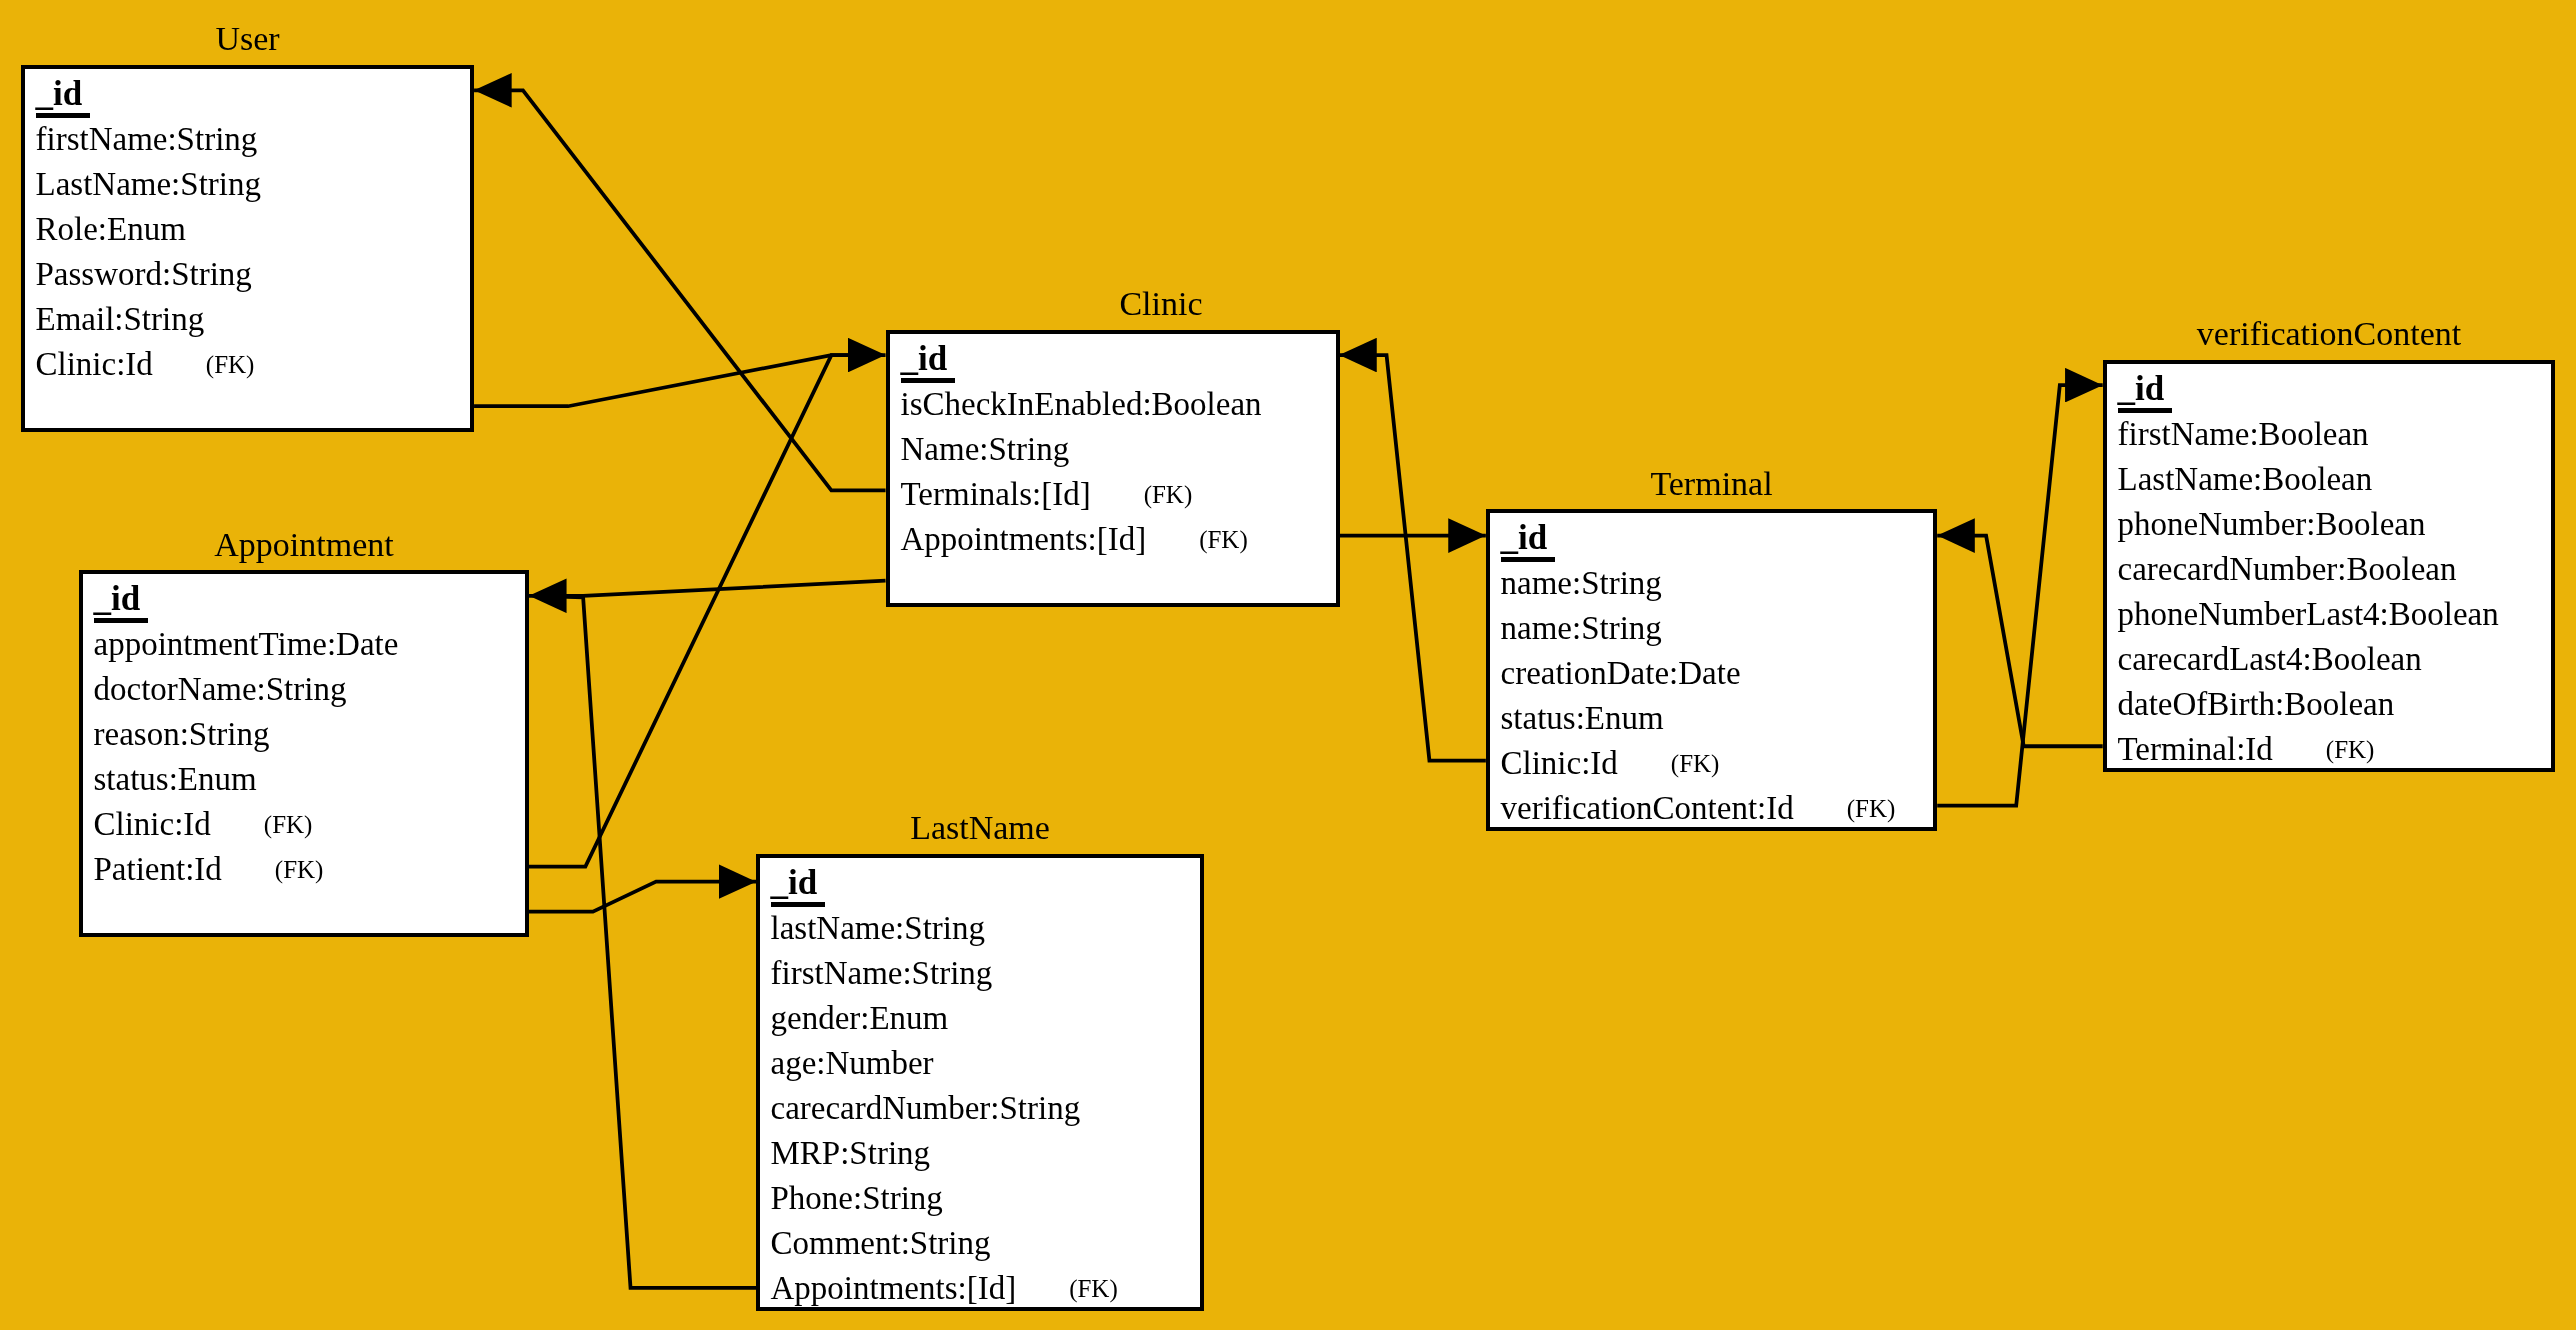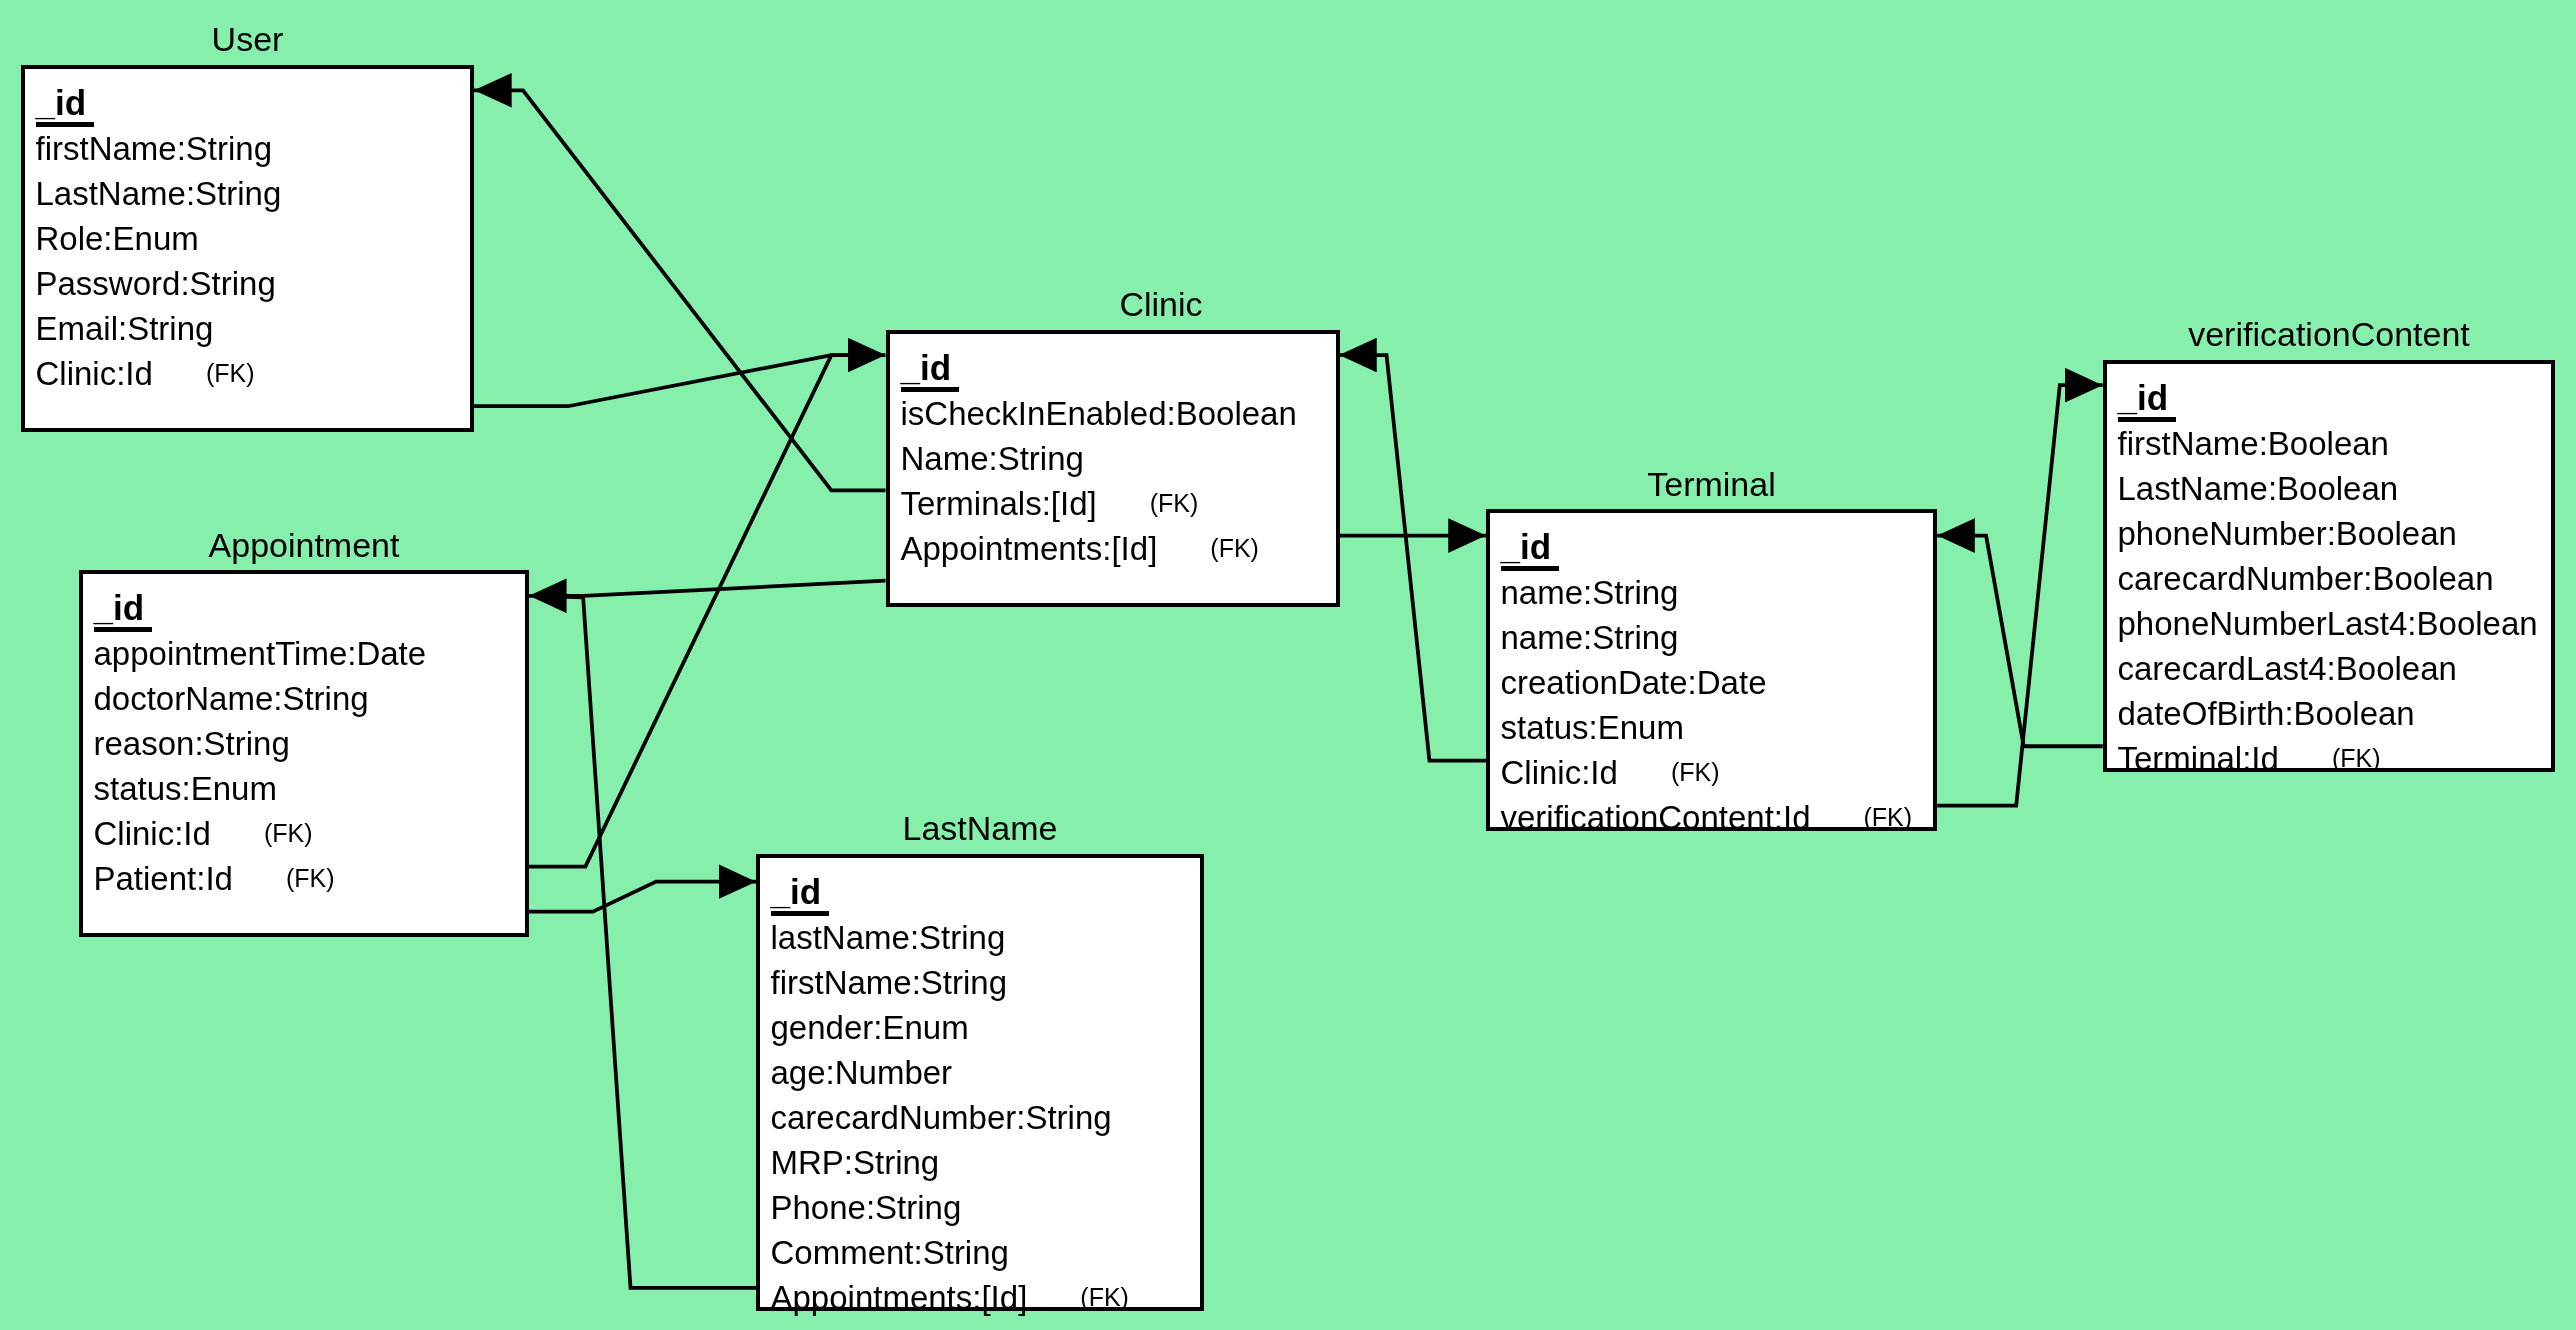--- a/index.html
+++ b/index.html
@@ -1,41 +1,41 @@
 <!DOCTYPE html>
 <html style="font-size:12px"><head>
 <meta charset="utf-8">
 <style>
   html, body { margin: 0; padding: 0; background: #ffffff; }
   #diagram-canvas {
     position: relative;
     width: 2576px;
     height: 1330px;
-    background: #86efac;
-    font-family: Liberation Sans, sans-serif;
+    background: #eab308;
+    font-family: Liberation Serif, serif;
     overflow: hidden;
   }
   #relationship-layer {
     position: absolute;
     left: 0; top: 0;
     z-index: 1;
   }
   .rel-line {
     fill: none;
     stroke: #000000;
     stroke-width: 5;
     stroke-linejoin: miter;
   }
   .entity {
     position: absolute;
     box-sizing: border-box;
     border: 4.5px solid #000000;
     background: #ffffff;
     z-index: 2;
-    padding-top: 12px;
+    padding-top: 3px;
   }
   .entity-title {
     position: absolute;
     z-index: 2;
     text-align: center;
     font-size: 34px;
     line-height: 42px;
     color: #000000;
     white-space: nowrap;
   }

